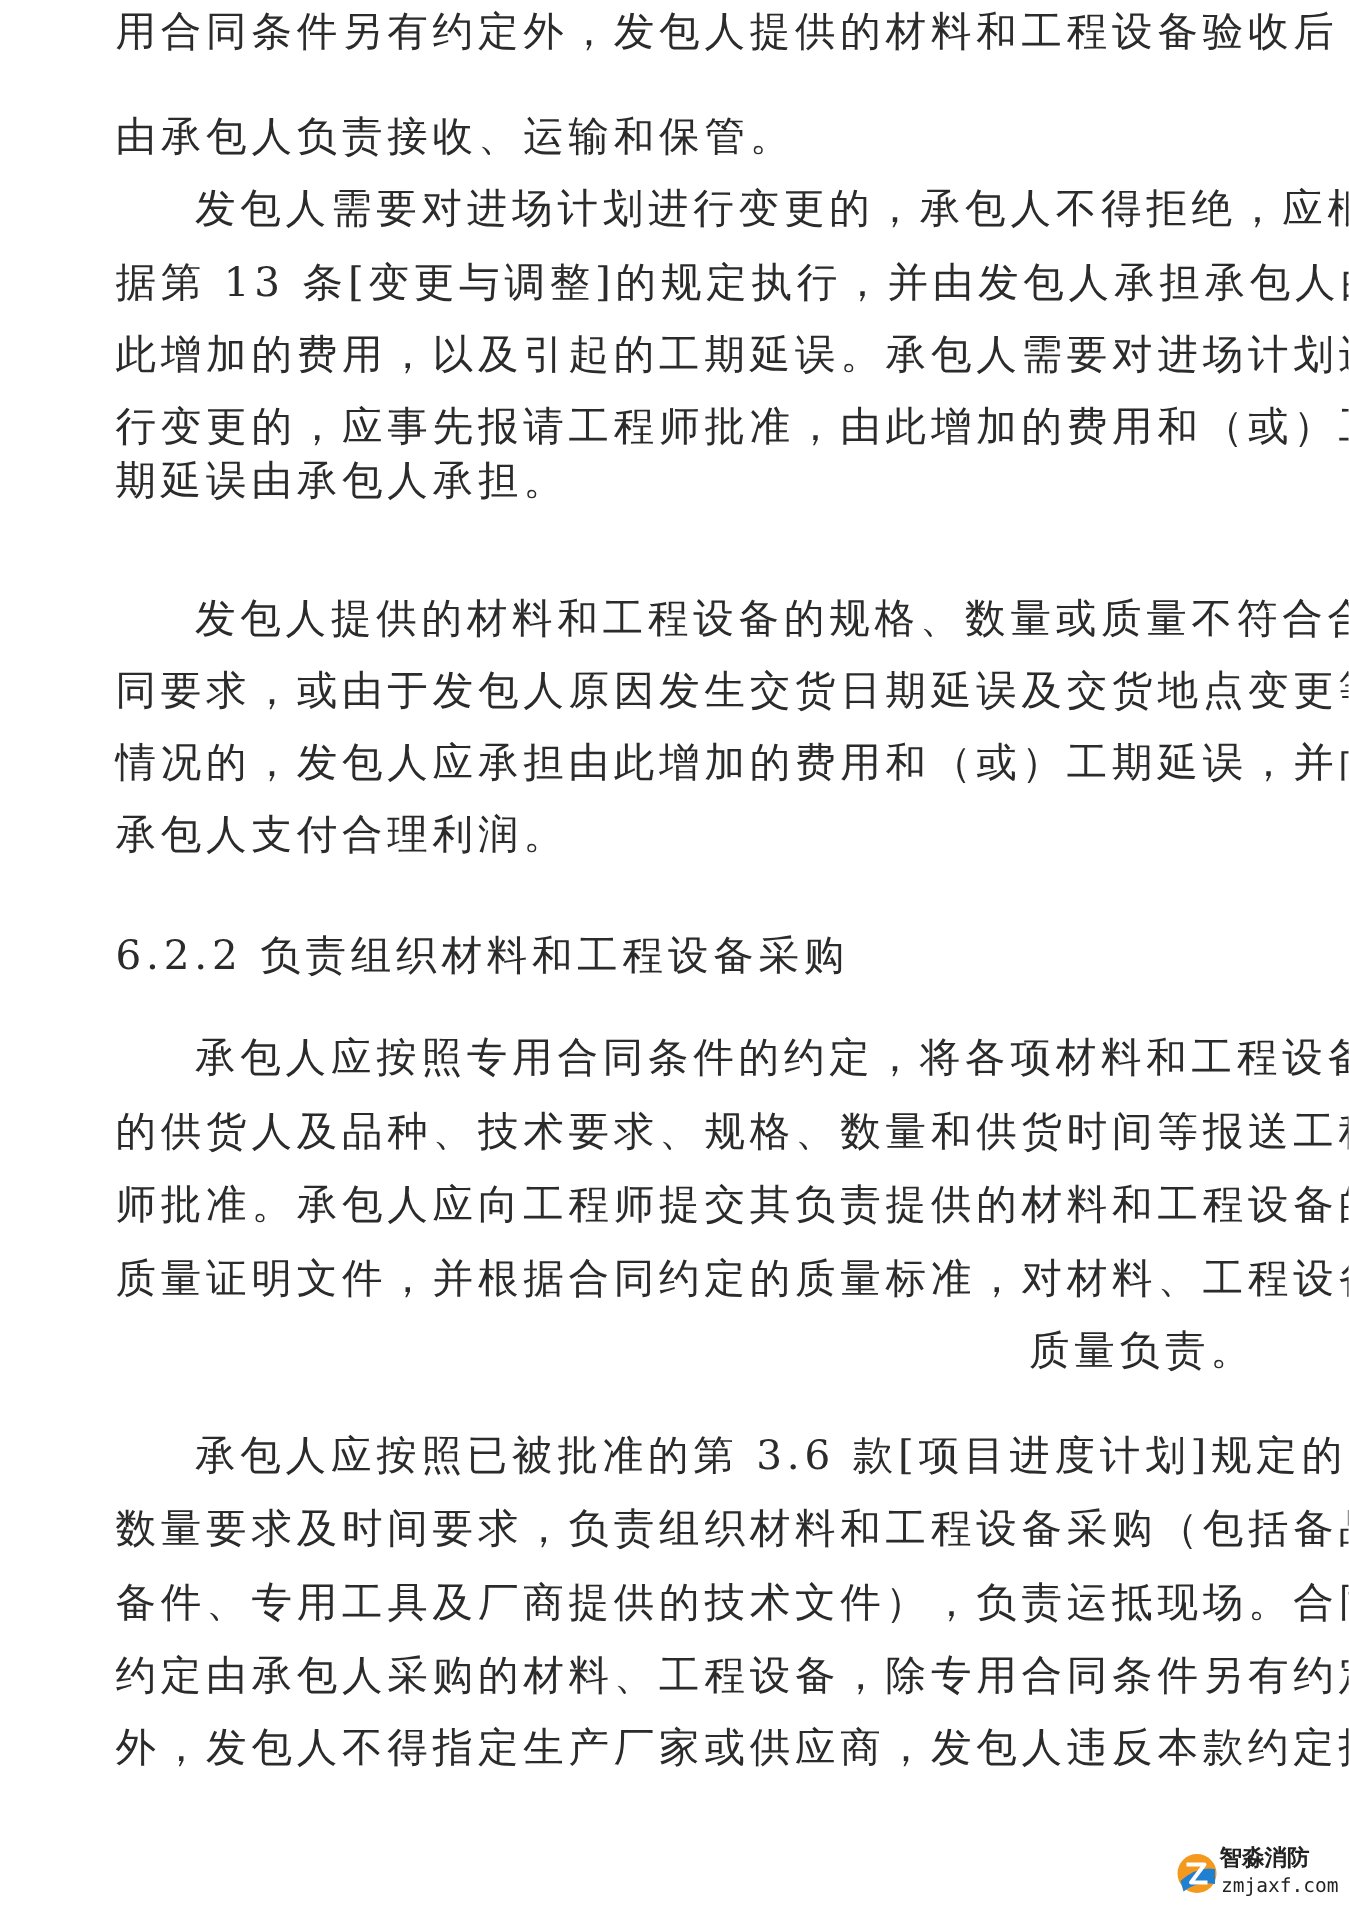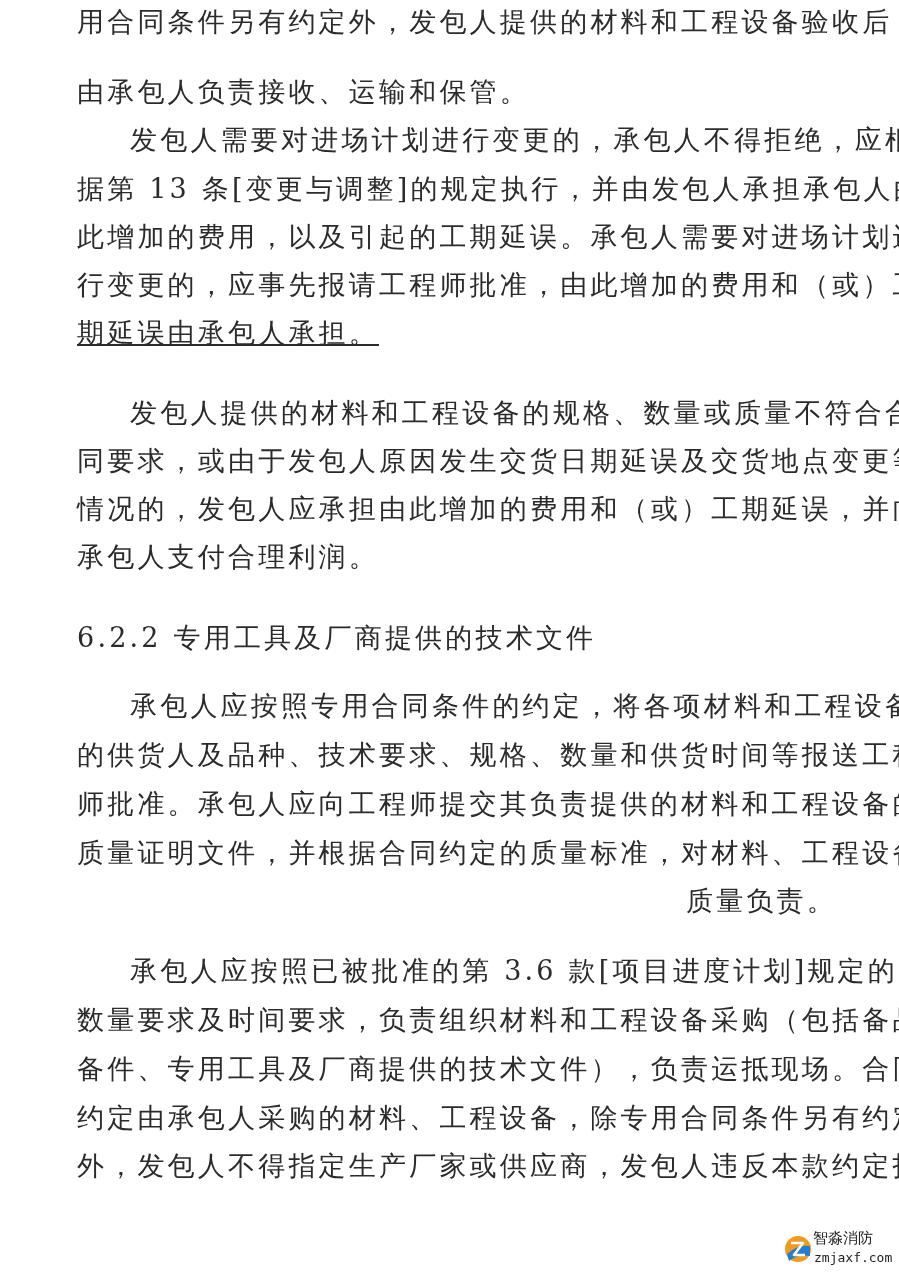--- a/index.html
+++ b/index.html
@@ -47,21 +47,21 @@
       top: 6px;
       width: 30px;
       height: 30px;
     }
     .wm-title {
       position: absolute;
       left: 30px;
       top: 1px;
       font-family: "DejaVu Sans", "Liberation Sans", sans-serif;
       font-size: 15px;
-      font-weight: normal;
+      font-weight: bold;
       color: #222;
       letter-spacing: 0px;
       white-space: nowrap;
     }
     .wm-url {
       position: absolute;
       left: 31px;
       top: 22px;
       font-family: "DejaVu Sans Mono", "Liberation Mono", monospace;
       font-size: 13px;
@@ -73,26 +73,26 @@
 <body>
 
 <div class="page">
   <div id="lines">
       <div class="line" style="top: 2px;">用合同条件另有约定外，发包人提供的材料和工程设备验收后，</div>
       <div class="line" style="top: 72px;">由承包人负责接收、运输和保管。</div>
       <div class="line indent" style="top: 120px;">发包人需要对进场计划进行变更的，承包人不得拒绝，应根</div>
       <div class="line" style="top: 169px;">据第 13 条[变更与调整]的规定执行，并由发包人承担承包人由</div>
       <div class="line" style="top: 217px;">此增加的费用，以及引起的工期延误。承包人需要对进场计划进</div>
       <div class="line" style="top: 265px;">行变更的，应事先报请工程师批准，由此增加的费用和（或）工</div>
-      <div class="line" style="top: 313px; text-decoration: underline;">期延误由承包人承担。</div>
+      <div class="line" style="top: 301px;">期延误由承包人承担。</div>
       <div class="line indent" style="top: 393px;">发包人提供的材料和工程设备的规格、数量或质量不符合合</div>
       <div class="line" style="top: 441px;">同要求，或由于发包人原因发生交货日期延误及交货地点变更等</div>
       <div class="line" style="top: 489px;">情况的，发包人应承担由此增加的费用和（或）工期延误，并向</div>
       <div class="line" style="top: 537px;">承包人支付合理利润。</div>
-      <div class="line" style="top: 618px;">6.2.2 专用工具及厂商提供的技术文件</div>
+      <div class="line" style="top: 618px;">6.2.2 负责组织材料和工程设备采购</div>
       <div class="line indent" style="top: 686px;">承包人应按照专用合同条件的约定，将各项材料和工程设备</div>
       <div class="line" style="top: 735px;">的供货人及品种、技术要求、规格、数量和供货时间等报送工程</div>
       <div class="line" style="top: 784px;">师批准。承包人应向工程师提交其负责提供的材料和工程设备的</div>
       <div class="line" style="top: 833px;">质量证明文件，并根据合同约定的质量标准，对材料、工程设备</div>
       <div class="line" style="top: 881px; text-align: right;">质量负责。</div>
       <div class="line indent" style="top: 951px;">承包人应按照已被批准的第 3.6 款[项目进度计划]规定的</div>
       <div class="line" style="top: 1000px;">数量要求及时间要求，负责组织材料和工程设备采购（包括备品</div>
       <div class="line" style="top: 1049px;">备件、专用工具及厂商提供的技术文件），负责运抵现场。合同</div>
       <div class="line" style="top: 1098px;">约定由承包人采购的材料、工程设备，除专用合同条件另有约定</div>
       <div class="line" style="top: 1146px;">外，发包人不得指定生产厂家或供应商，发包人违反本款约定指</div>

